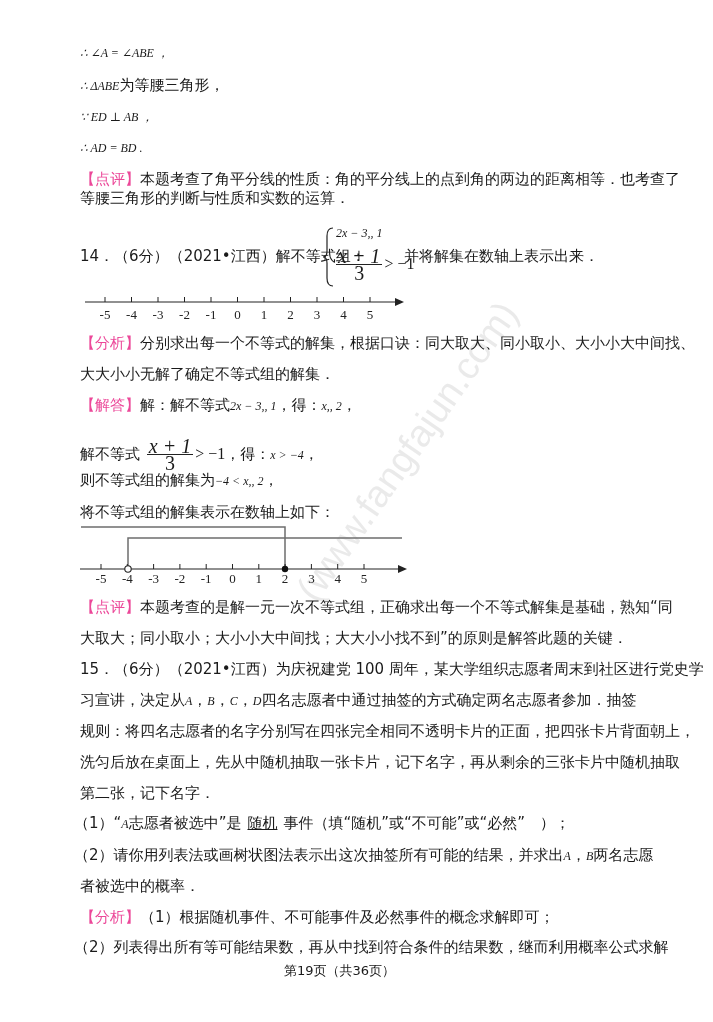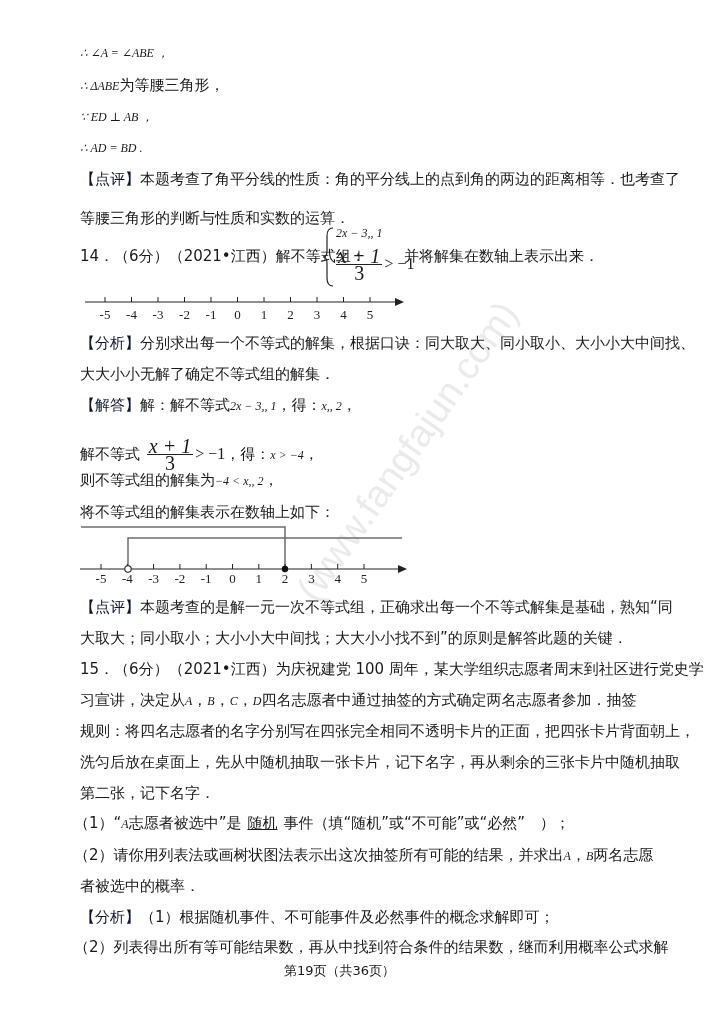--- a/index.html
+++ b/index.html
@@ -7,21 +7,21 @@
     width: 713px; height: 1022px; position: relative; overflow: hidden;
     font-family: "DejaVu Sans", "Liberation Sans", sans-serif;
     color: #1a1a1a;
   }
   .line {
     position: absolute; left: 80px; white-space: nowrap;
     font-size: 15px; line-height: 20px;
   }
   .m { font-family: "Liberation Serif", "DejaVu Serif", serif; font-style: italic; font-size: 12px; }
   .mn { font-family: "Liberation Serif", "DejaVu Serif", serif; font-size: 16px; }
-  .tag { color: #0f172a; text-align: right; }
+  .tag { color: #ec4899; text-align: right; }
   .ul { text-decoration: underline; padding: 0 6px; text-align: center; }
   .frac { display: inline-block; vertical-align: middle; text-align: center; font-family: "Liberation Serif", serif; font-size: 20px; line-height: 16px; margin: 0 2px; }
   .frac .num { display: block; border-bottom: 1px solid #222; padding: 0 2px; font-style: italic; }
   .frac .den { display: block; }
   .sys { position: absolute; left: 320px; top: 226px; width: 80px; height: 62px; }
   .watermark {
     position: absolute; left: 230px; top: 430px; transform: rotate(-55deg);
     font-size: 38px; color: rgba(180,180,180,0.28); font-family: "Liberation Sans", sans-serif;
     white-space: nowrap; pointer-events: none;
   }
@@ -36,21 +36,21 @@
 <div class="line m" style="top:43px">∴ ∠A = ∠ABE ，</div>
 <div class="line" style="top:75px">
   <span class="m">∴ ΔABE</span><span>为等腰三角形，</span>
 </div>
 <div class="line m" style="top:107px">∵ ED ⊥ AB ，</div>
 <div class="line m" style="top:138px">∴ AD = BD .</div>
 
 <div class="line" style="top:169px">
   <span class="tag">【点评】</span><span>本题考查了角平分线的性质：角的平分线上的点到角的两边的距离相等．也考查了</span>
 </div>
-<div class="line" style="top:208px">等腰三角形的判断与性质和实数的运算．</div>
+<div class="line" style="top:188px">等腰三角形的判断与性质和实数的运算．</div>
 
 <div class="line" style="top:246px">14．（6分）（2021•江西）解不等式组：</div>
 <div class="sys">
   <svg width="14" height="62" style="position:absolute;left:2px;top:0">
     <path d="M11 2 Q5 2 5 10 L5 25 Q5 31 1 31 Q5 31 5 37 L5 52 Q5 60 11 60" fill="none" stroke="#222" stroke-width="1.2"></path>
   </svg>
   <div style="position:absolute;left:16px;top:0;white-space:nowrap" class="m">2x − 3,, 1</div>
   <div style="position:absolute;left:14px;top:22px;white-space:nowrap">
     <span class="frac"><span class="num">x + 1</span><span class="den">3</span></span><span class="mn">&gt; −1</span>
   </div>

